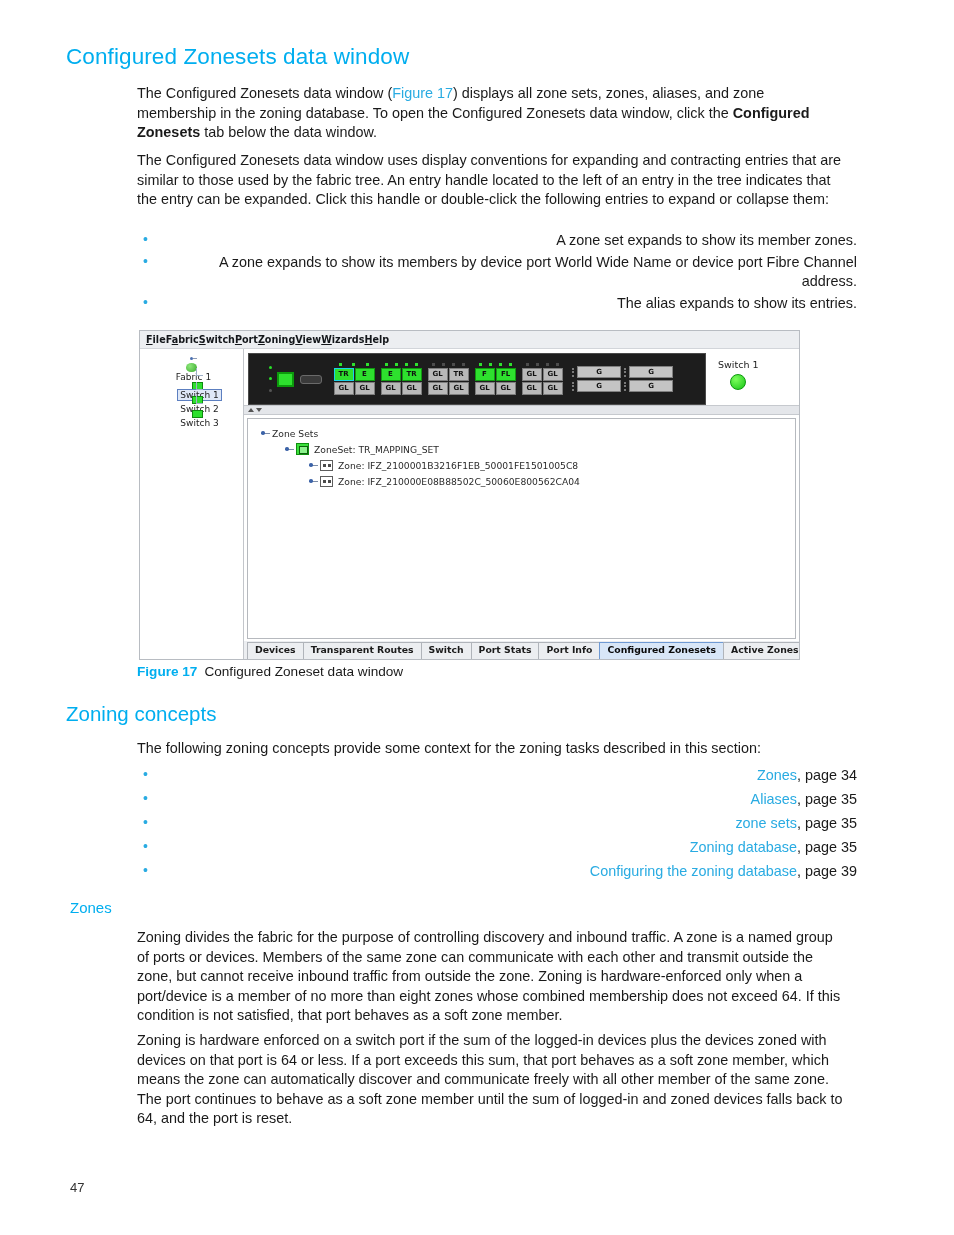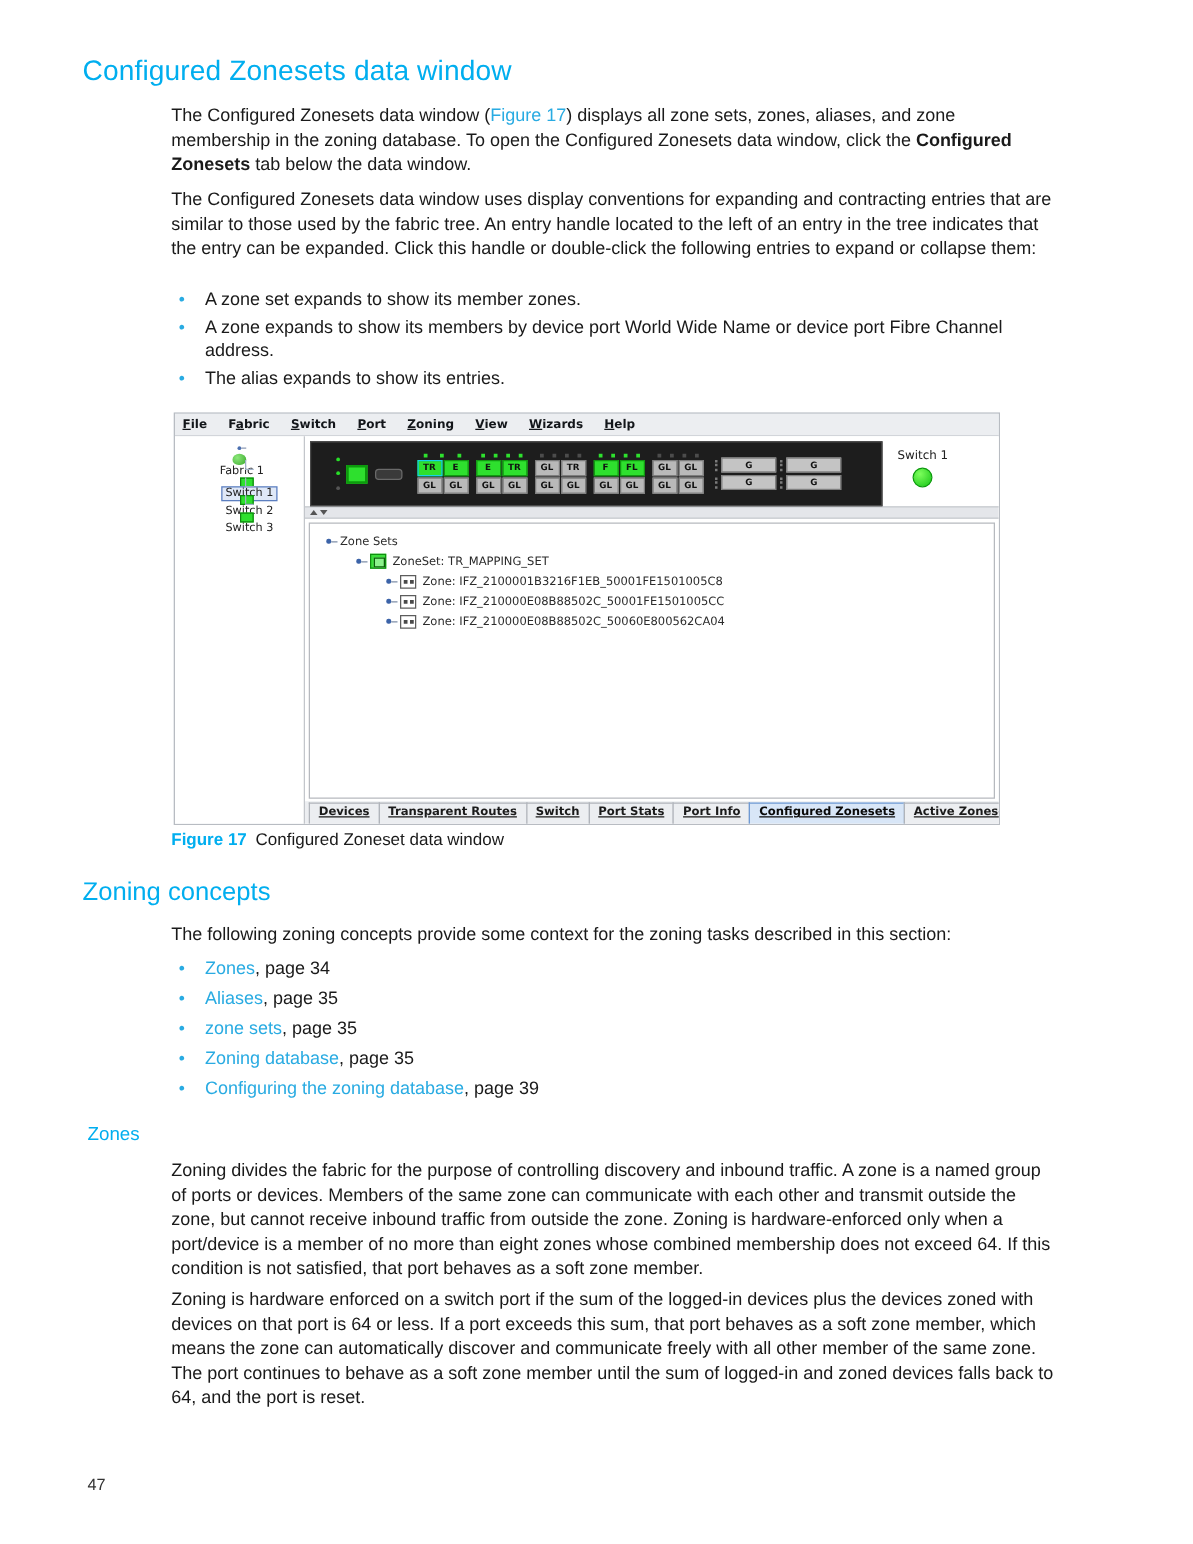--- a/index.html
+++ b/index.html
@@ -74,20 +74,21 @@
     list-style: none;
     left: 137px;
     width: 720px;
     font-size: 14.4px;
     line-height: 19.6px;
   }
   ul.bullets li {
     position: relative;
     padding-left: 27px;
     margin-bottom: 2px;
+    text-align: right;
   }
   ul.bullets li::before {
     content: "\2022";
     position: absolute;
     left: 6px;
     top: -1px;
     color: #29ABE2;
     font-size: 14px;
   }
 
@@ -130,21 +131,21 @@
   }
 
   
   .menu-bar {
     height: 17px;
     background: #eceef1;
     border-bottom: 1px solid #d2d5da;
     display: flex;
     align-items: center;
     padding-left: 6px;
-    gap: 17px;
+    gap: 0;
   }
   .menu-item {
     font-size: 9.6px;
     font-weight: bold;
     color: #13161a;
     cursor: default;
     line-height: 1;
   }
   .menu-item u { text-decoration: underline; }
 
@@ -482,21 +483,20 @@
     font-weight: bold;
     color: #1b1b1b;
     padding: 2px 7px 3px 7px;
     background: #eceef1;
     border: 1px solid #b0b4ba;
     border-bottom: none;
     margin-right: -1px;
     line-height: 1.15;
     white-space: nowrap;
     transform: skewX(0deg);
-    text-decoration: underline;
   }
   .tab.active {
     background: #d8e6f7;
     border-color: #6f9ad4;
     color: #0a0a0a;
   }
 </style>
 </head>
 <body>
 
@@ -700,25 +700,20 @@
             <span>ZoneSet: TR_MAPPING_SET</span>
           </div>
           <div class="zs-row" style="padding-left:52px;">
             <span class="zs-handle"></span>
             <span class="zone-icon"></span>
             <span>Zone: IFZ_2100001B3216F1EB_50001FE1501005C8</span>
           </div>
           <div class="zs-row" style="padding-left:52px;">
             <span class="zs-handle"></span>
             <span class="zone-icon"></span>
-            <span>Zone: IFZ_210000E08B88502C_50001FE1501005CC</span>
-          </div>
-          <div class="zs-row" style="padding-left:52px;">
-            <span class="zs-handle"></span>
-            <span class="zone-icon"></span>
             <span>Zone: IFZ_210000E08B88502C_50060E800562CA04</span>
           </div>
         </div>
 
         <div class="tab-strip" id="tab-strip">
             <div class="tab">Devices</div>
             <div class="tab">Transparent Routes</div>
             <div class="tab">Switch</div>
             <div class="tab">Port Stats</div>
             <div class="tab">Port Info</div>

